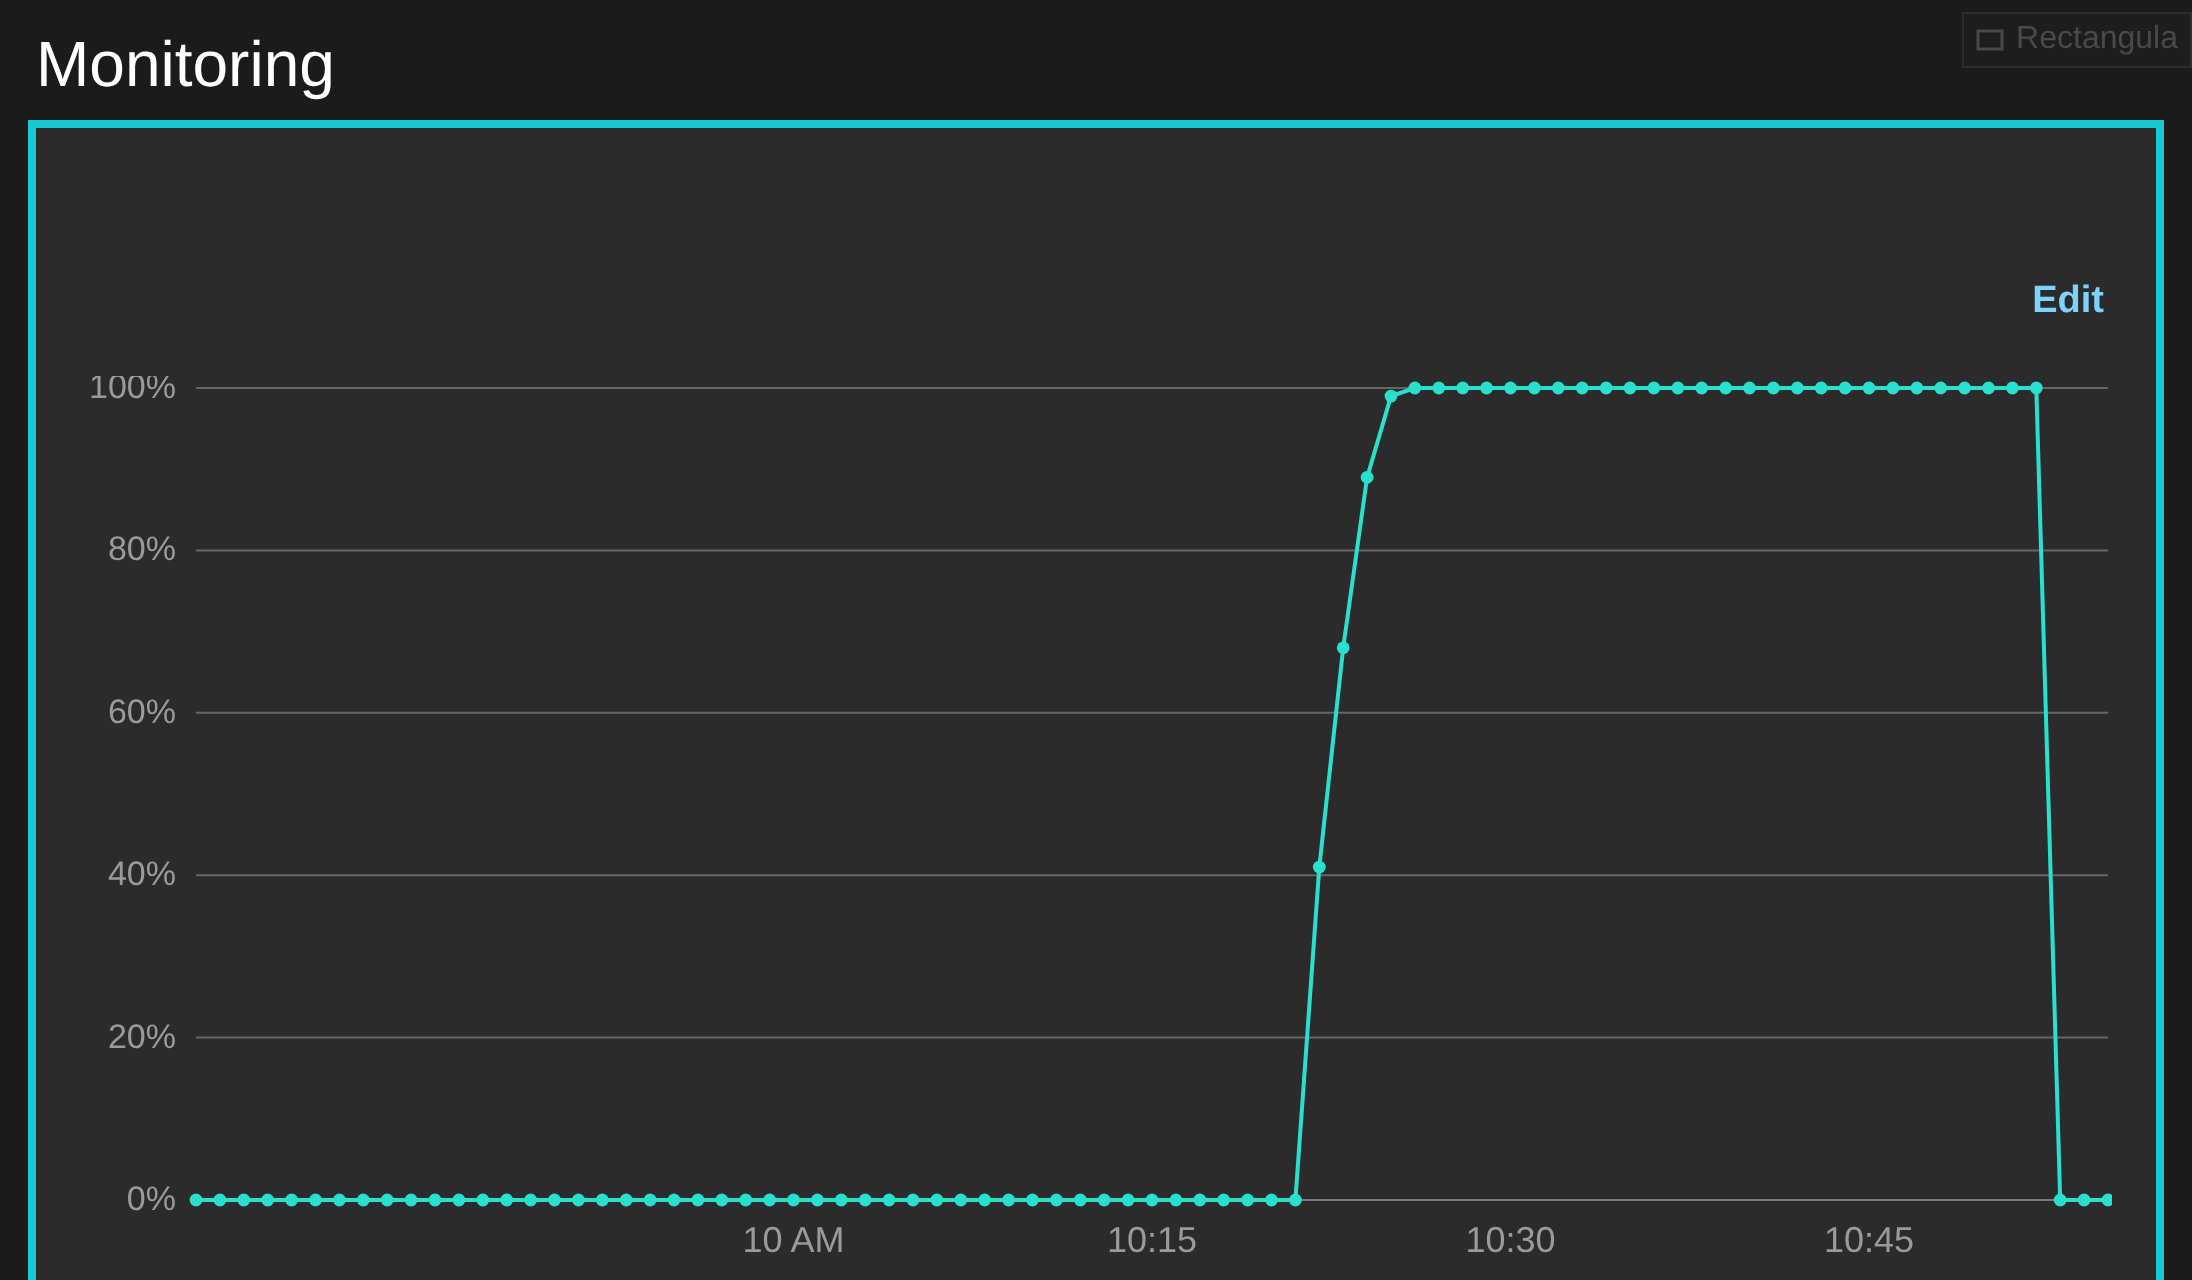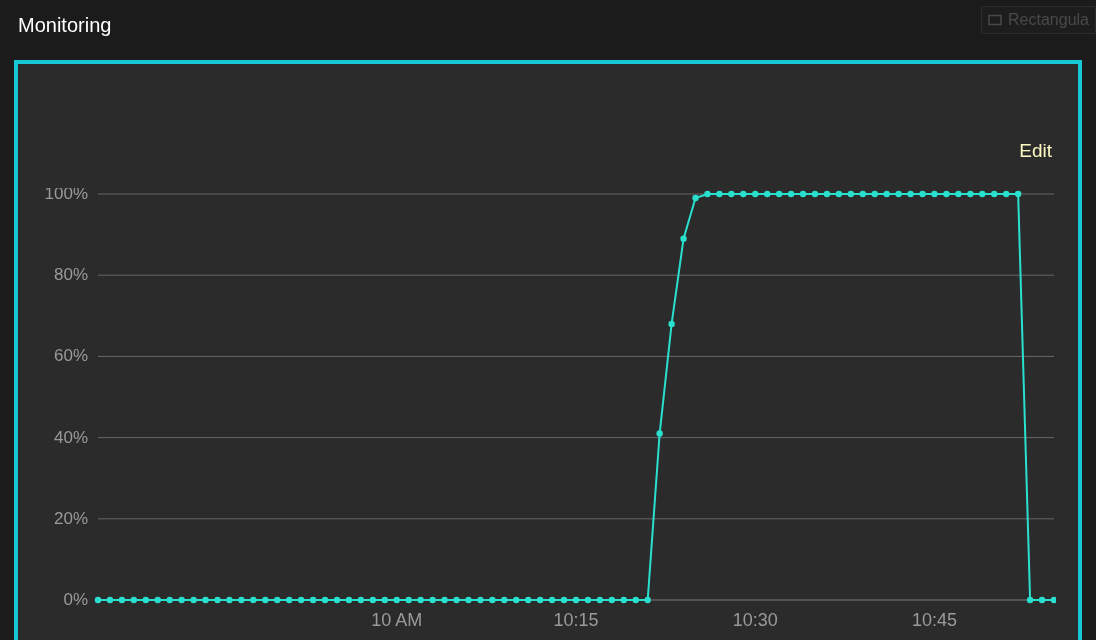--- a/index.html
+++ b/index.html
@@ -2,37 +2,37 @@
 <html><head>
 <meta charset="utf-8">
 <style>
   html,body{
     margin:0;padding:0;width:1096px;height:640px;
     background:#1b1b1b;
     font-family:"Segoe UI",Arial,sans-serif;
     color:#e6e6e6;overflow:hidden;
   }
   .section-title{
-    font-size:20px;font-weight:300;
+    font-size:32px;font-weight:300;
     padding:14px 16px 8px 18px;color:#ffffff;
   }
   .chart-card{
     position:absolute;left:14px;top:60px;right:14px;bottom:0;
     border:4px solid #18c7d4;
     border-bottom:none;
     background:#2b2b2b;
     box-sizing:border-box;
   }
   .chart-title{
     font-size:24px;font-weight:300;
     padding:18px 0 0 22px;color:#ffffff;
   }
   .edit-link{
     position:absolute;top:76px;right:26px;
-    color:#fef9c3;font-size:19px;cursor:pointer;
+    color:#7dd3fc;font-size:19px;cursor:pointer;font-weight:bold;
   }
   .plot-area{
     position:absolute;left:22px;right:22px;top:124px;bottom:4px;
   }
   svg{display:block}
   .grid-line{stroke:#666666;stroke-width:1}
   .grid-line-strong{stroke:#7a7a7a;stroke-width:1}
   .axis-text{fill:#9a9a9a;font-size:17px;font-family:"Segoe UI",Arial,sans-serif}
   .xaxis-text{fill:#9a9a9a;font-size:18px;font-family:"Segoe UI",Arial,sans-serif}
   .plot-line{stroke:#29e0ce;stroke-width:2;fill:none}

